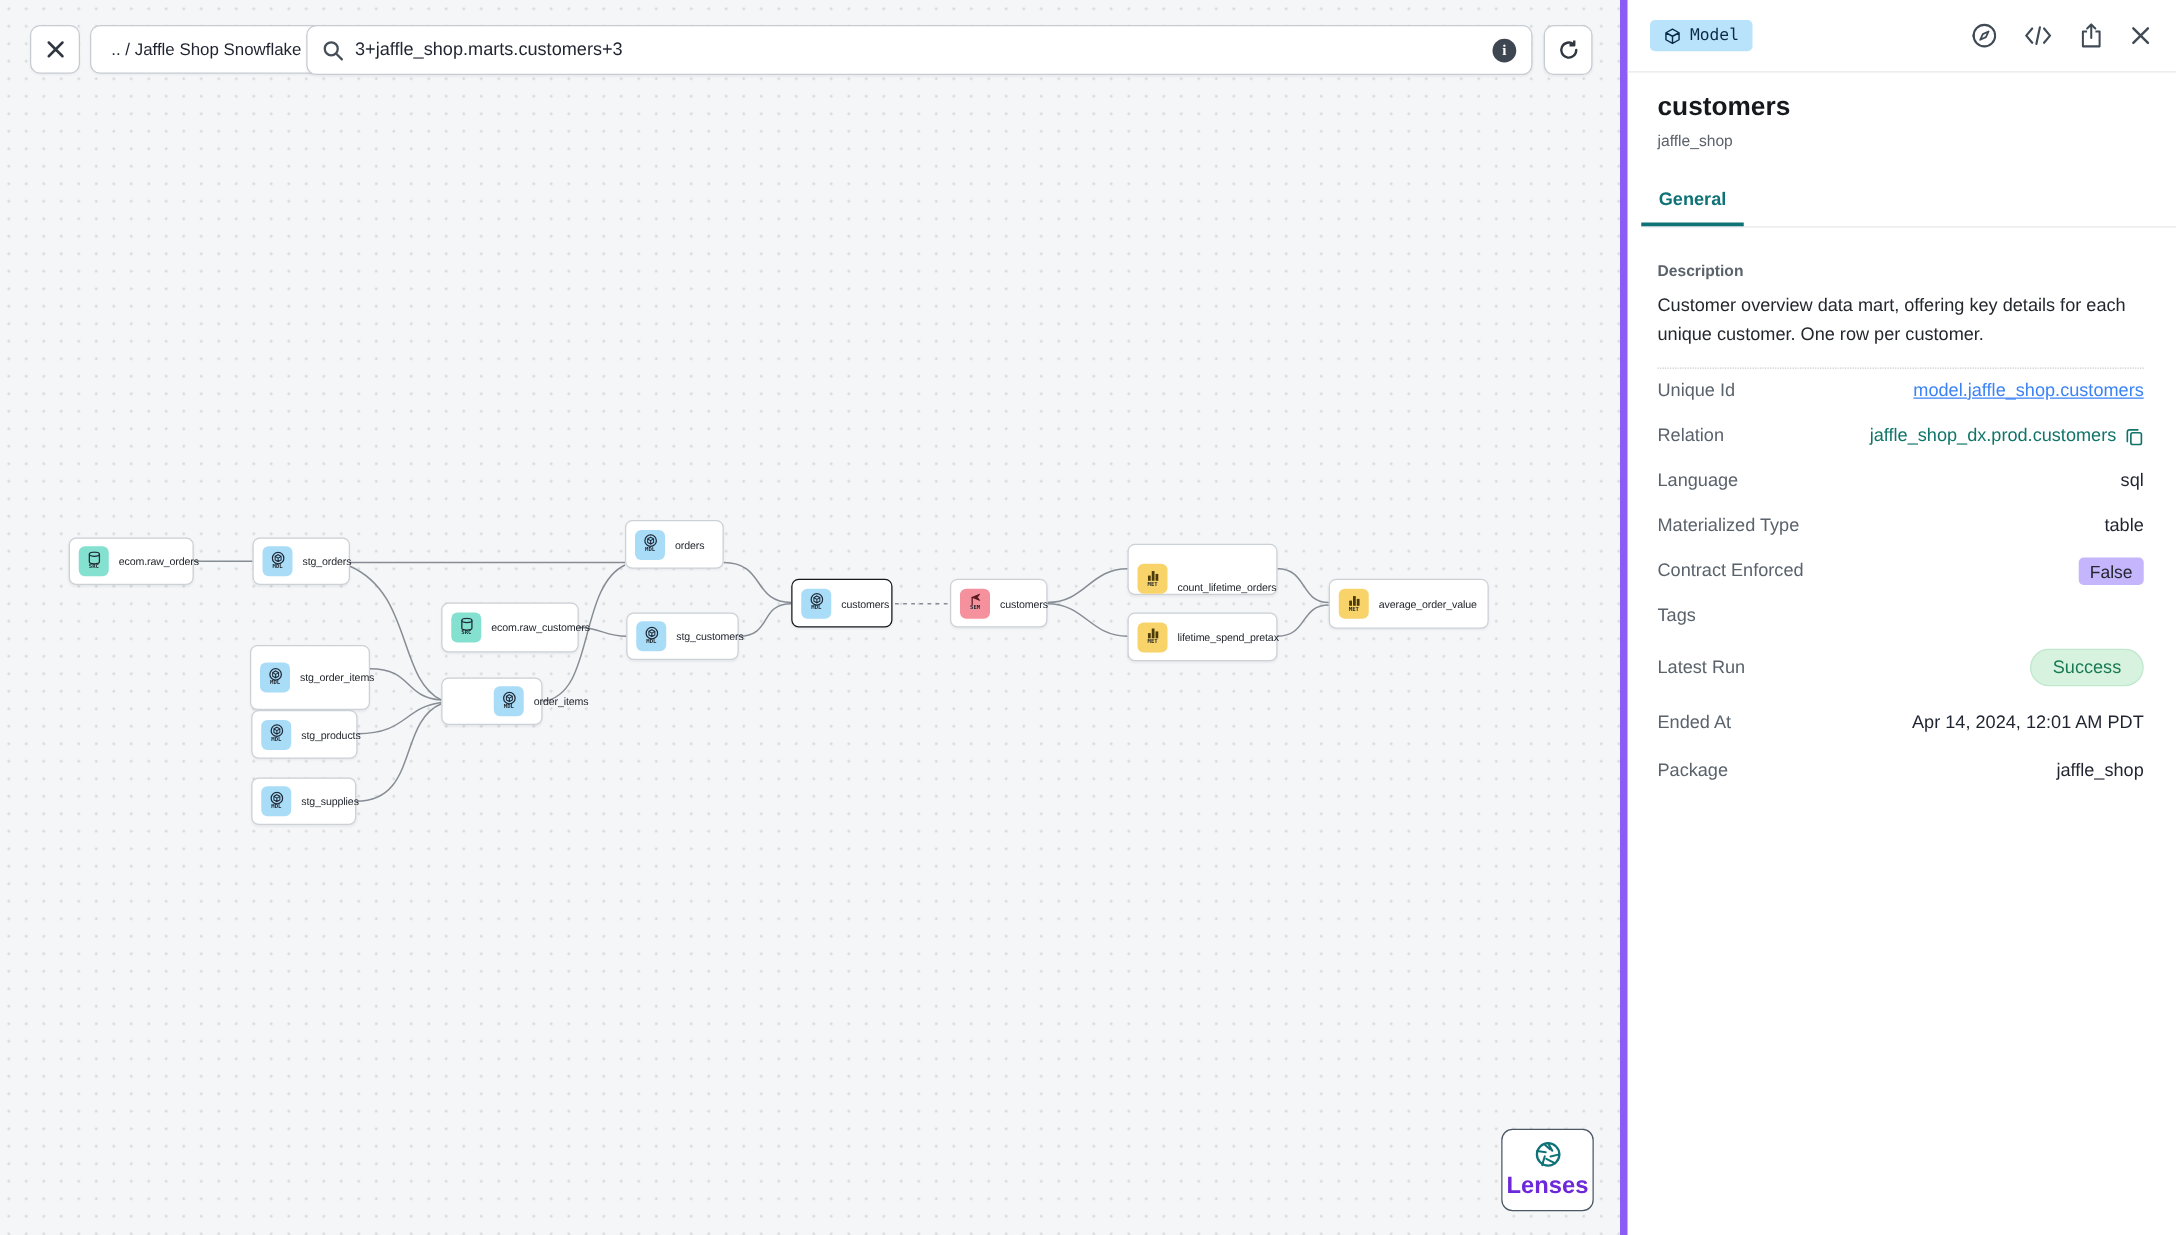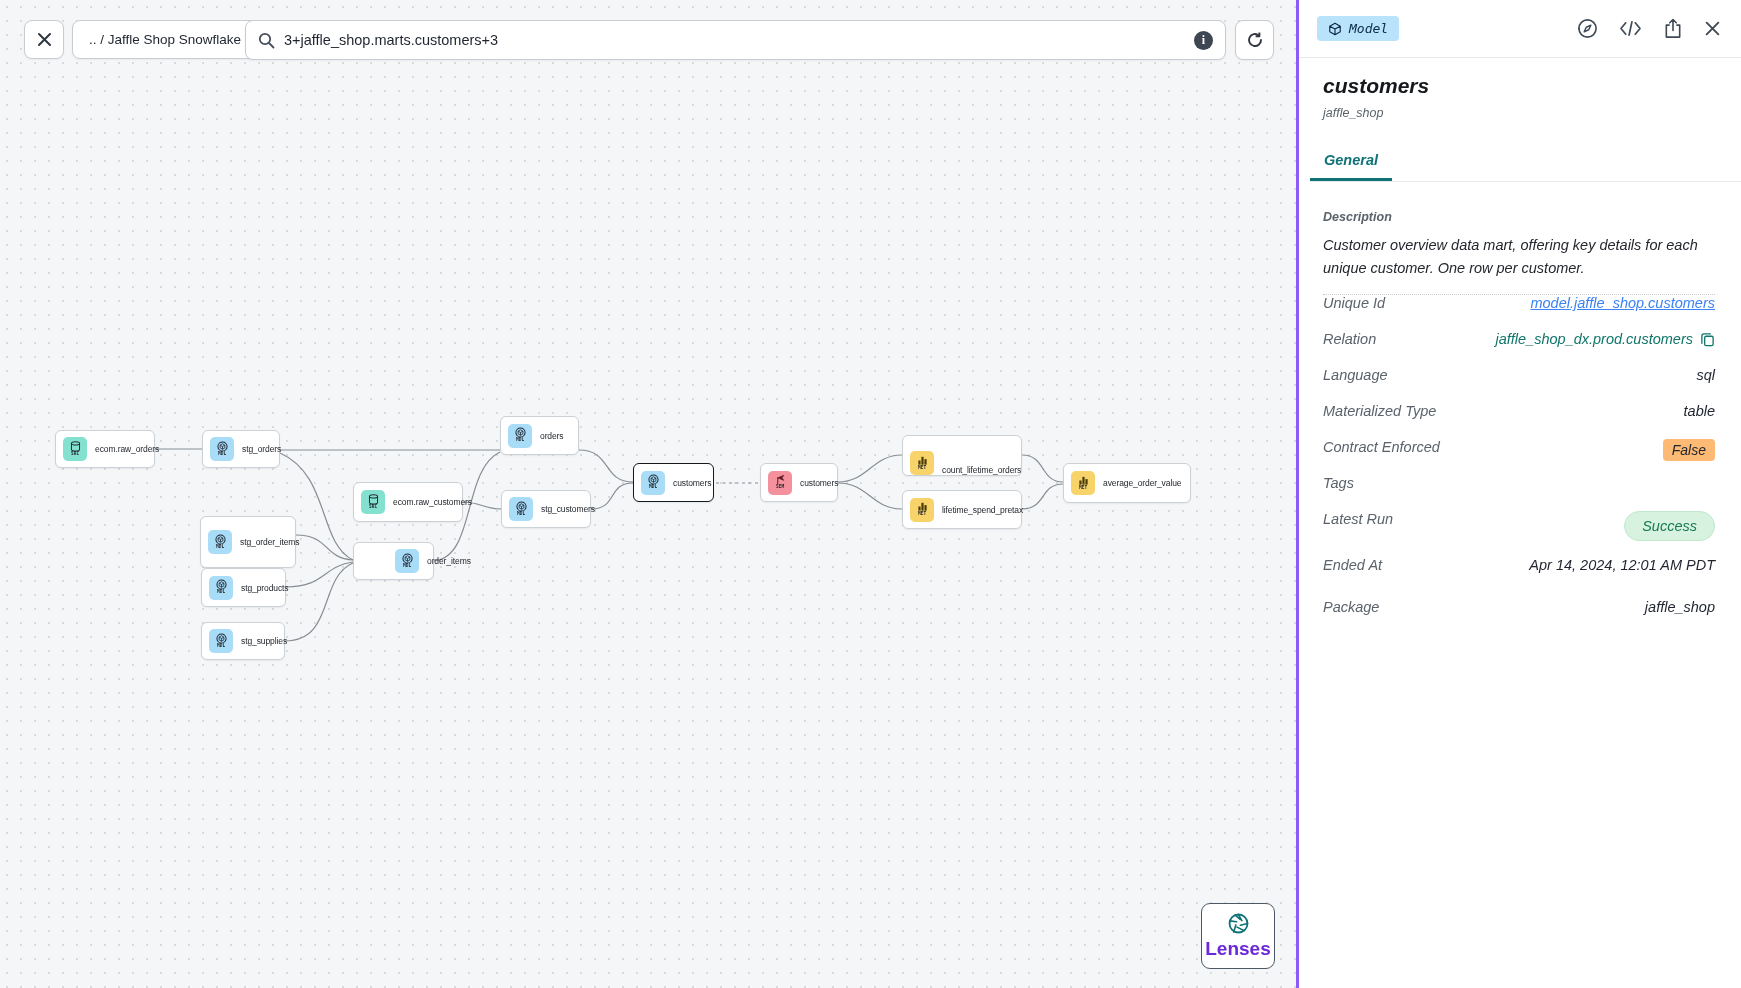--- a/index.html
+++ b/index.html
@@ -35,46 +35,46 @@
   .tile .tlabel { font-family:"DejaVu Sans Mono", monospace; font-weight:bold; font-size:9px;
     transform:scale(0.5); transform-origin:center top; line-height:6px; color:#23272e; margin-top:0px; }
 
   .lenses { position:absolute; left:1201px; top:903px; width:74px; height:66px; background:#fff;
     border:1.5px solid #4d5866; border-radius:9px; display:flex; flex-direction:column;
     align-items:center; justify-content:center; gap:4px; cursor:pointer; }
   .lenses .ltext { color:#6d28d9; font-size:19px;font-weight:bold; }
 
   
   .panel { position:absolute; left:1296px; top:0; width:445px; height:988px; background:#fff;
-    border-left:3px solid #8b5cf6;font-style:italic; }
+    border-left:6px solid #8b5cf6; }
   .panel-head { height:58px; border-bottom:1px solid #e6e8ea; display:flex; align-items:center;
     padding:0 20px 0 18px; }
   .type-badge { display:inline-flex; align-items:center; gap:7px; background:#b9e3fb; color:#0b2a45;
     font-family:"DejaVu Sans Mono", monospace; font-size:13px; padding:5px 11px; border-radius:4px; }
   .head-icons { margin-left:auto; display:flex; align-items:center; gap:21px; }
   .head-icons svg { cursor:pointer; }
 
   .panel-body { padding:16px 26px 0 24px; }
   .ptitle { font-size:21px; font-weight:bold; color:#15181d; }
   .psub { font-size:12.5px; color:#5a626b; margin-top:8px; }
 
   .tabs { display:flex; margin-top:32px; border-bottom:1px solid #e6e8ea; margin-right:-26px; margin-left:-13px; }
   .tab { font-size:14.5px; font-weight:bold; color:#0e7277; padding:0 14px 10px; border-bottom:3px solid #0e7277;
     cursor:pointer; }
 
   .sect-label { margin-top:28px; font-size:12.5px; font-weight:bold; color:#5a626b; }
   .desc { margin-top:10px; font-size:14.5px; line-height:23px; color:#23272e; }
   .dotted { border:none; border-top:1px dotted #c6cbd0; margin-top:14px; }
 
-  .frow { display:flex; align-items:flex-start; min-height:36px; }
+  .frow { display:flex; align-items:center; min-height:36px; }
   .frow .flabel { font-size:14.5px; color:#5a626b; }
   .frow .fval { margin-left:auto; font-size:14.5px; color:#1f2430; display:flex; align-items:center; gap:7px; }
   .fval.link a, .fval a { color:#3b82f6; text-decoration:underline; cursor:pointer; }
   .fval.teal { color:#0f7569; }
-  .fval .gbadge { background:#fdba74; padding:3px 9px; border-radius:4px; font-size:14px; color:#23272e; }
+  .fval .gbadge { background:#c4b5fd; padding:3px 9px; border-radius:4px; font-size:14px; color:#23272e; }
   .fval .pill { background:#d7f2df; border:1px solid #bfe8cd; color:#187a52; font-size:14.5px;
     padding:6px 17px; border-radius:999px; }
   .row-lat { min-height:46px; }
   .row-end { min-height:42px; }
 </style>
 </head>
 <body>
 
 <div class="canvas">
   <svg class="edges" width="1296" height="988" id="edge-svg">

